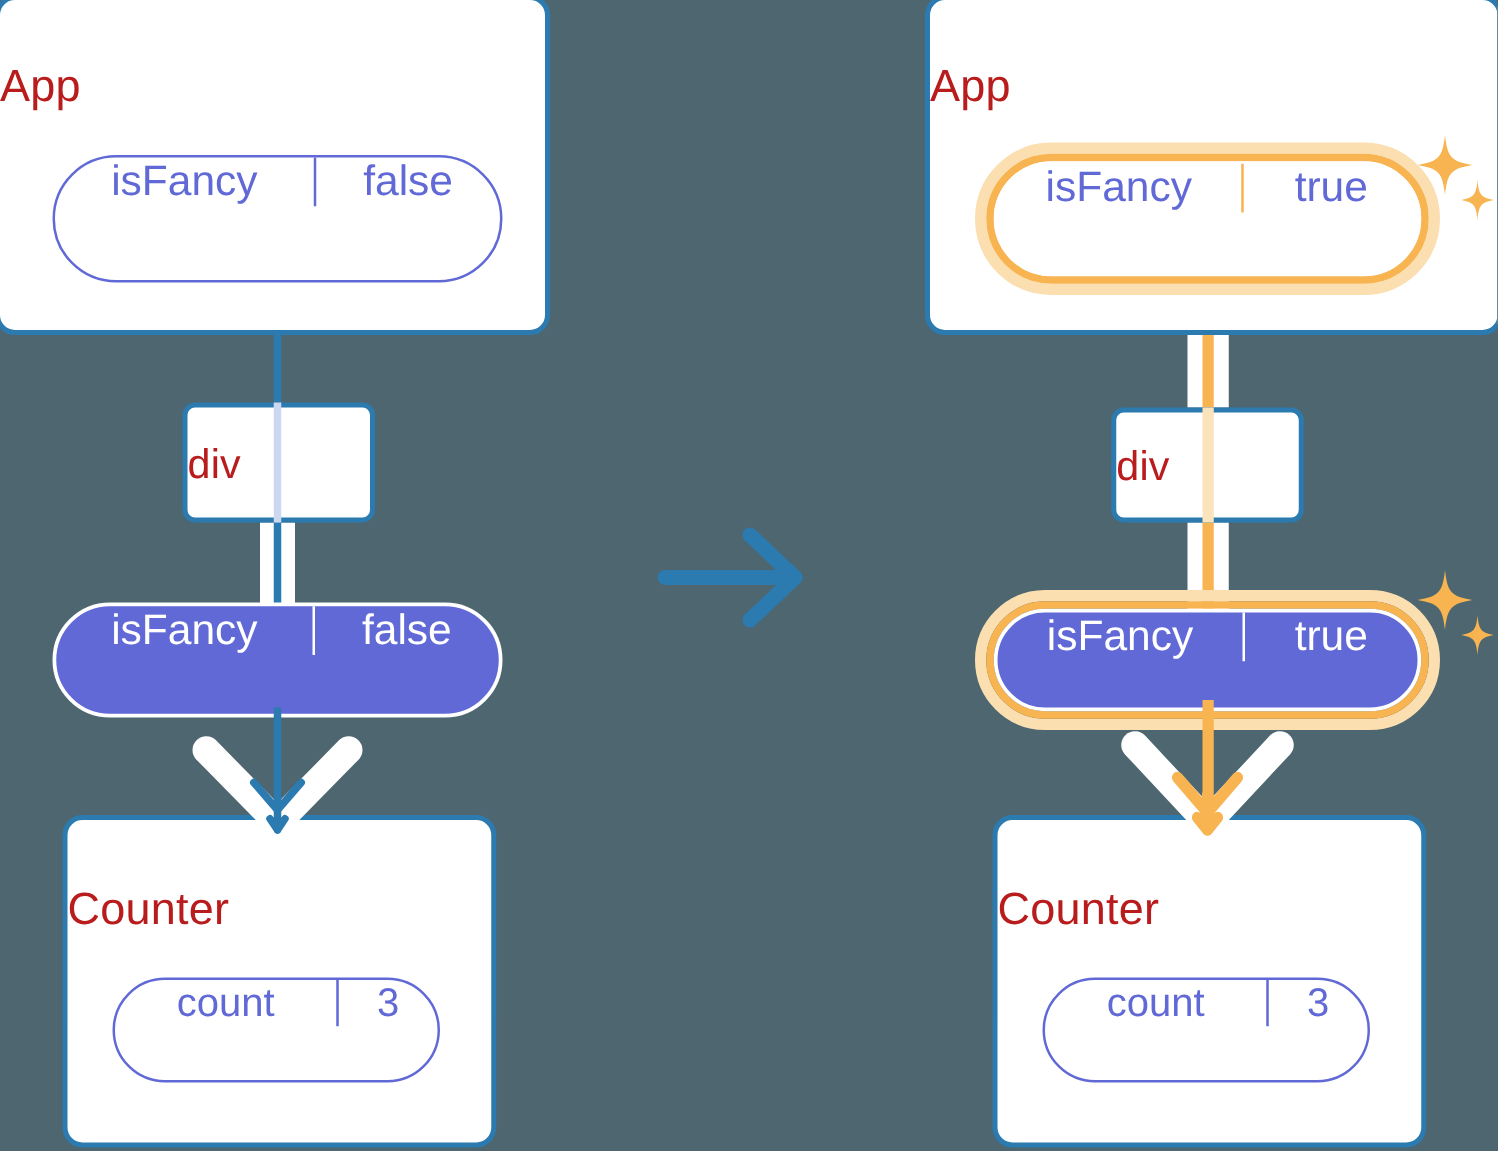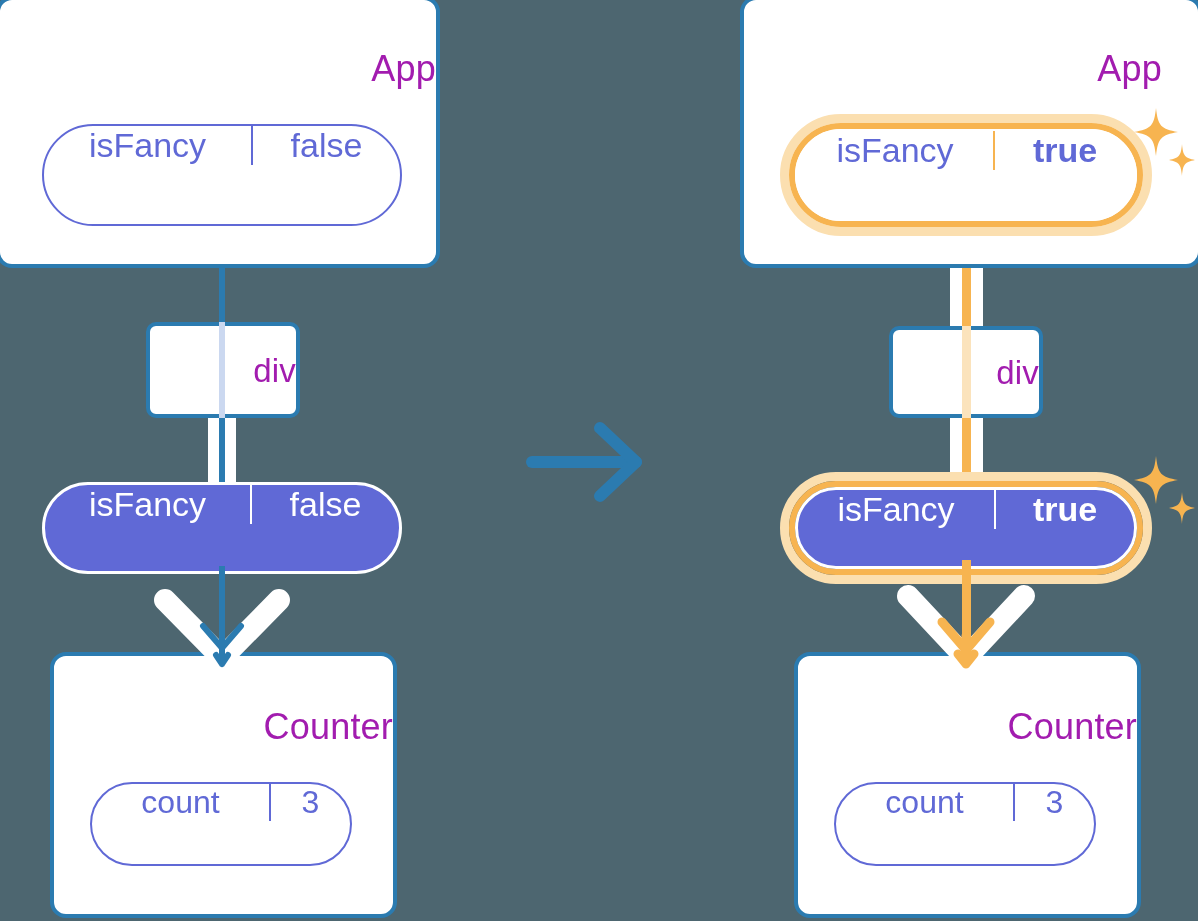--- a/index.html
+++ b/index.html
@@ -26,25 +26,24 @@
     background: #ffffff;
     border: 4px solid #2b7bb0;
     border-radius: 16px;
     box-sizing: border-box;
     z-index: 6;
   }
   .card-title {
     position: absolute;
     left: 0;
     right: 0;
-    text-align: right;
-    color: #a21caf;
+    text-align: left;
+    color: #b91c1c;
     font-size: 36px;
     letter-spacing: .2px;
-    margin-left: 36px;
   }
 
   
   .pill {
     position: absolute;
     display: flex;
     align-items: flex-start;
     border: 2px solid #6069d6;
     border-radius: 999px;
     box-sizing: border-box;
@@ -97,21 +96,21 @@
     background: #ffffff;
   }
   .pill-hl-outline .pill-val {
     border-left-color: #f7b450;
   }
   .pill-hl-outline .pill-key,
   .pill-hl-outline .pill-val {
     color: #6069d6;
   }
   .bold-val {
-    font-weight: bold;
+    font-weight: normal;
   }
 
   
   .line {
     position: absolute;
     background: #2b7bb0;
   }
   .line-white {
     position: absolute;
     background: #ffffff;

